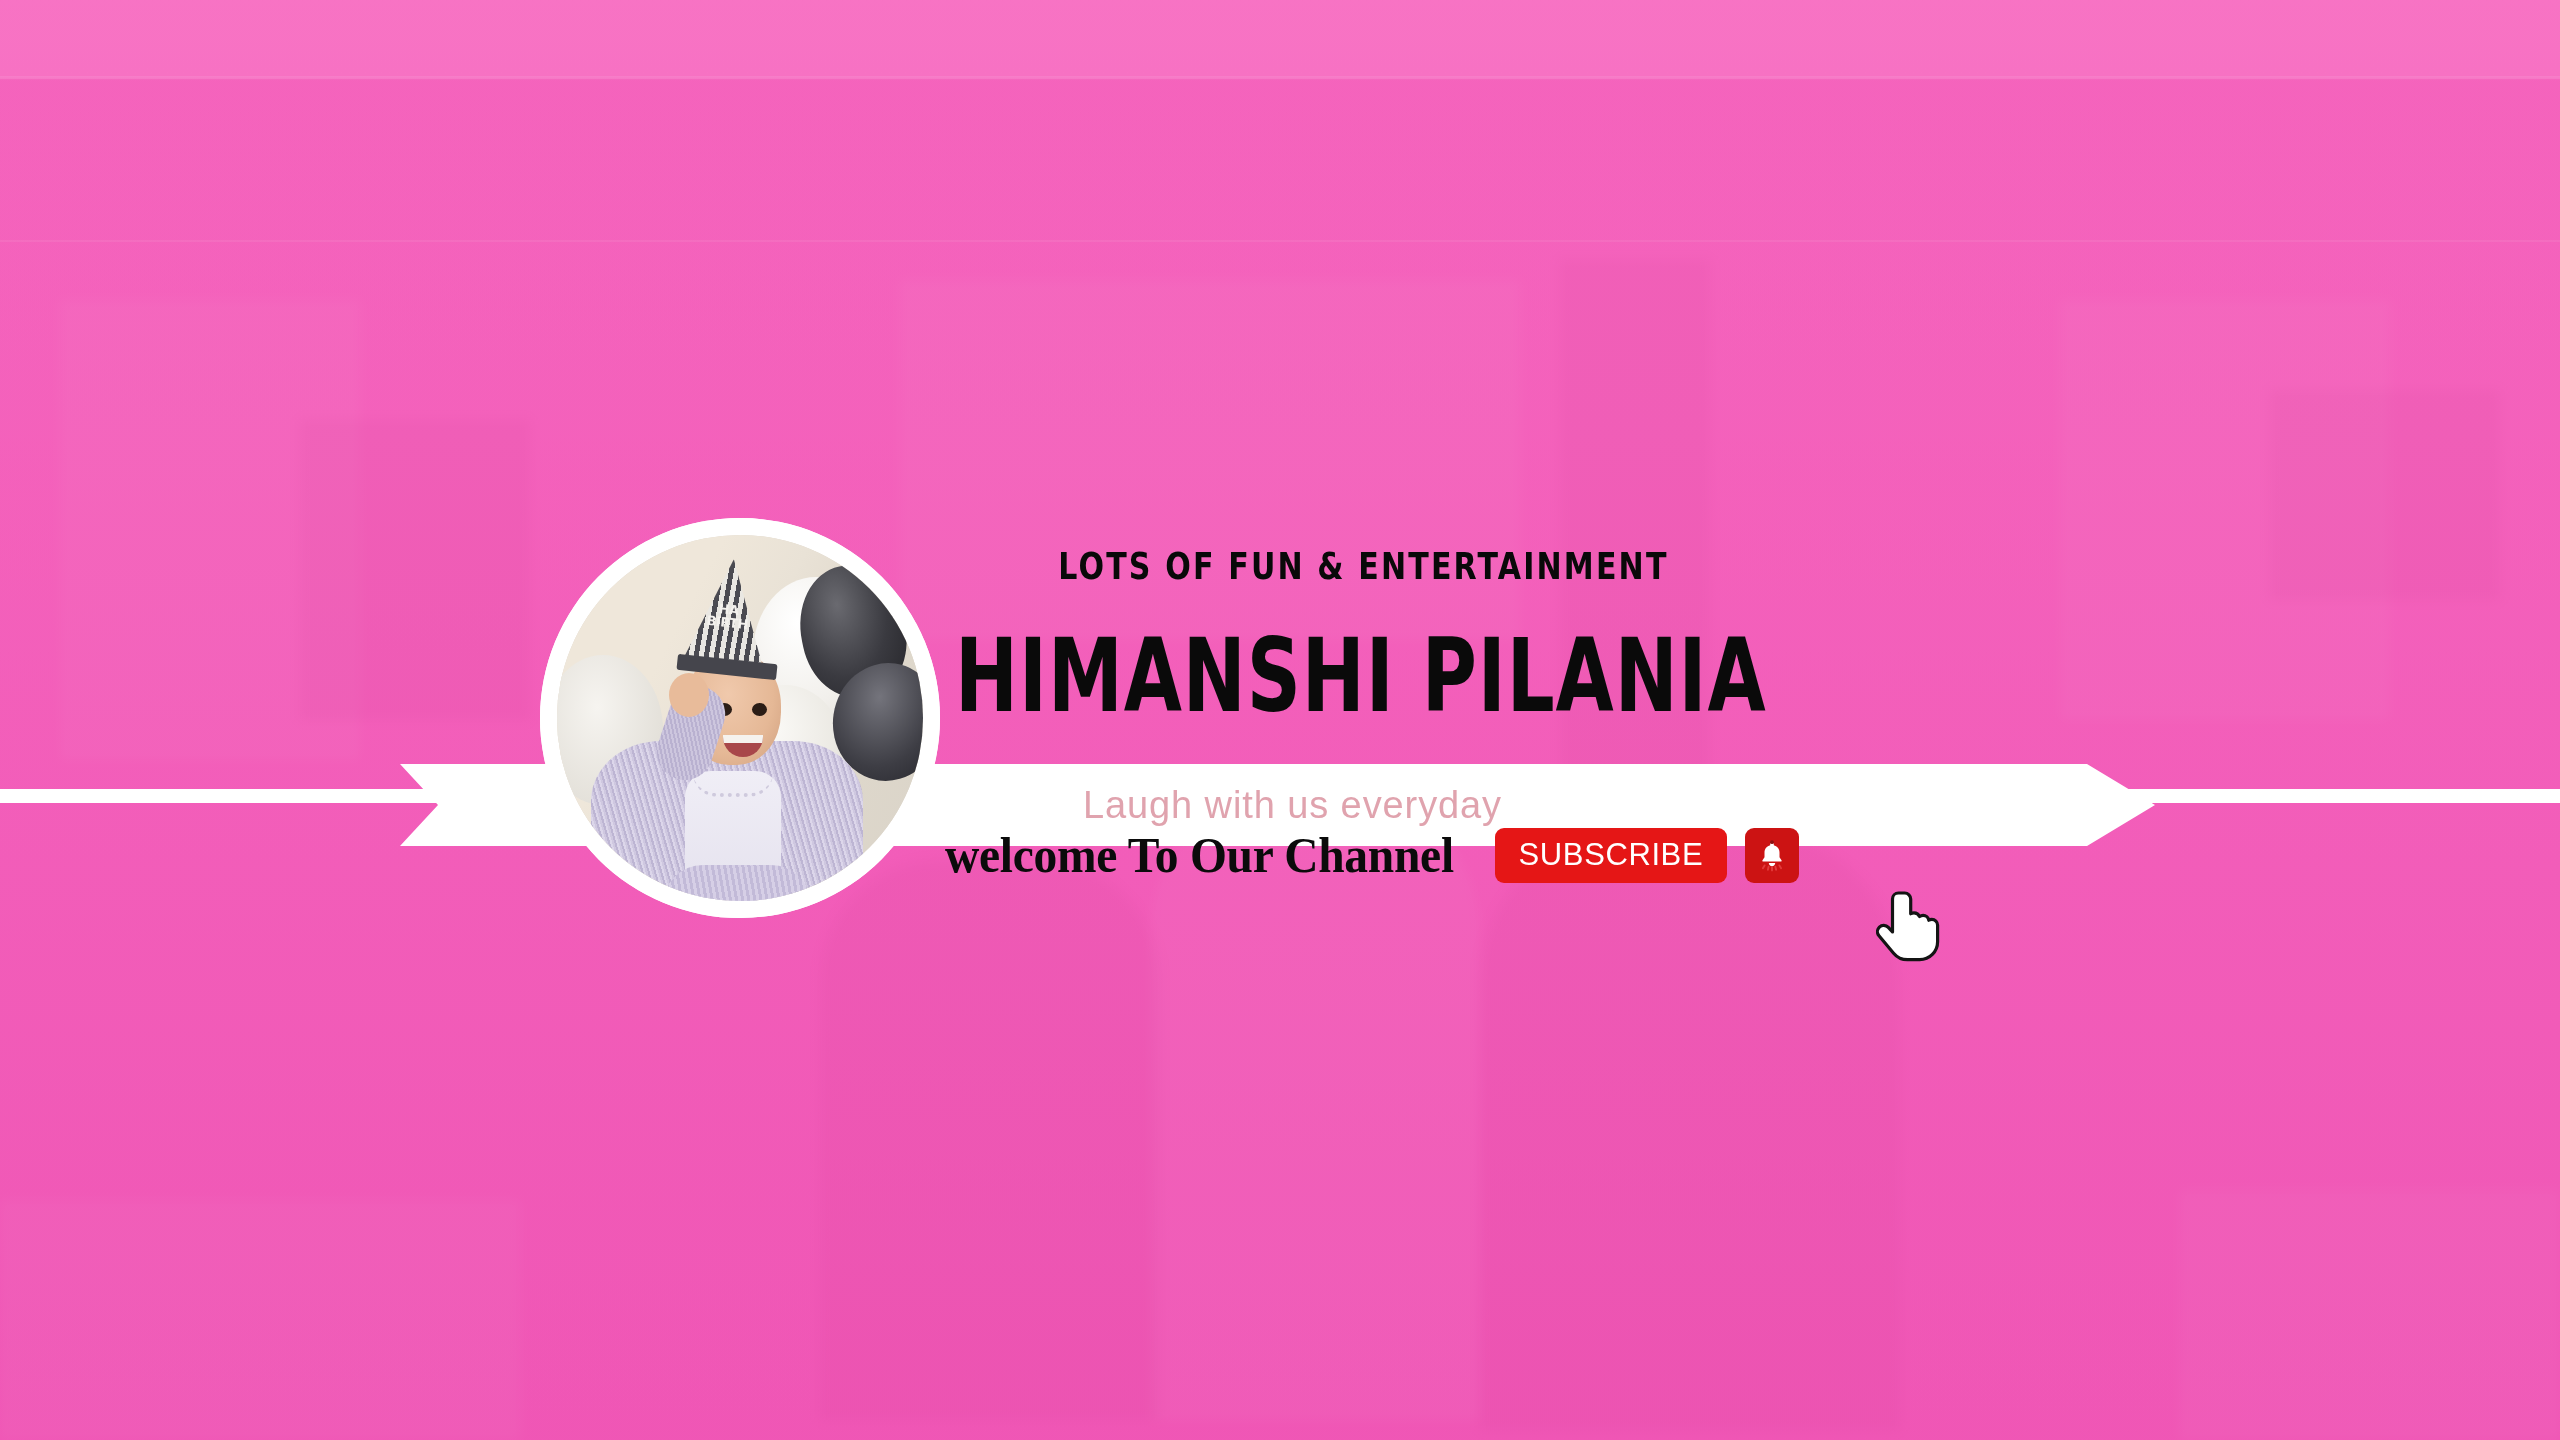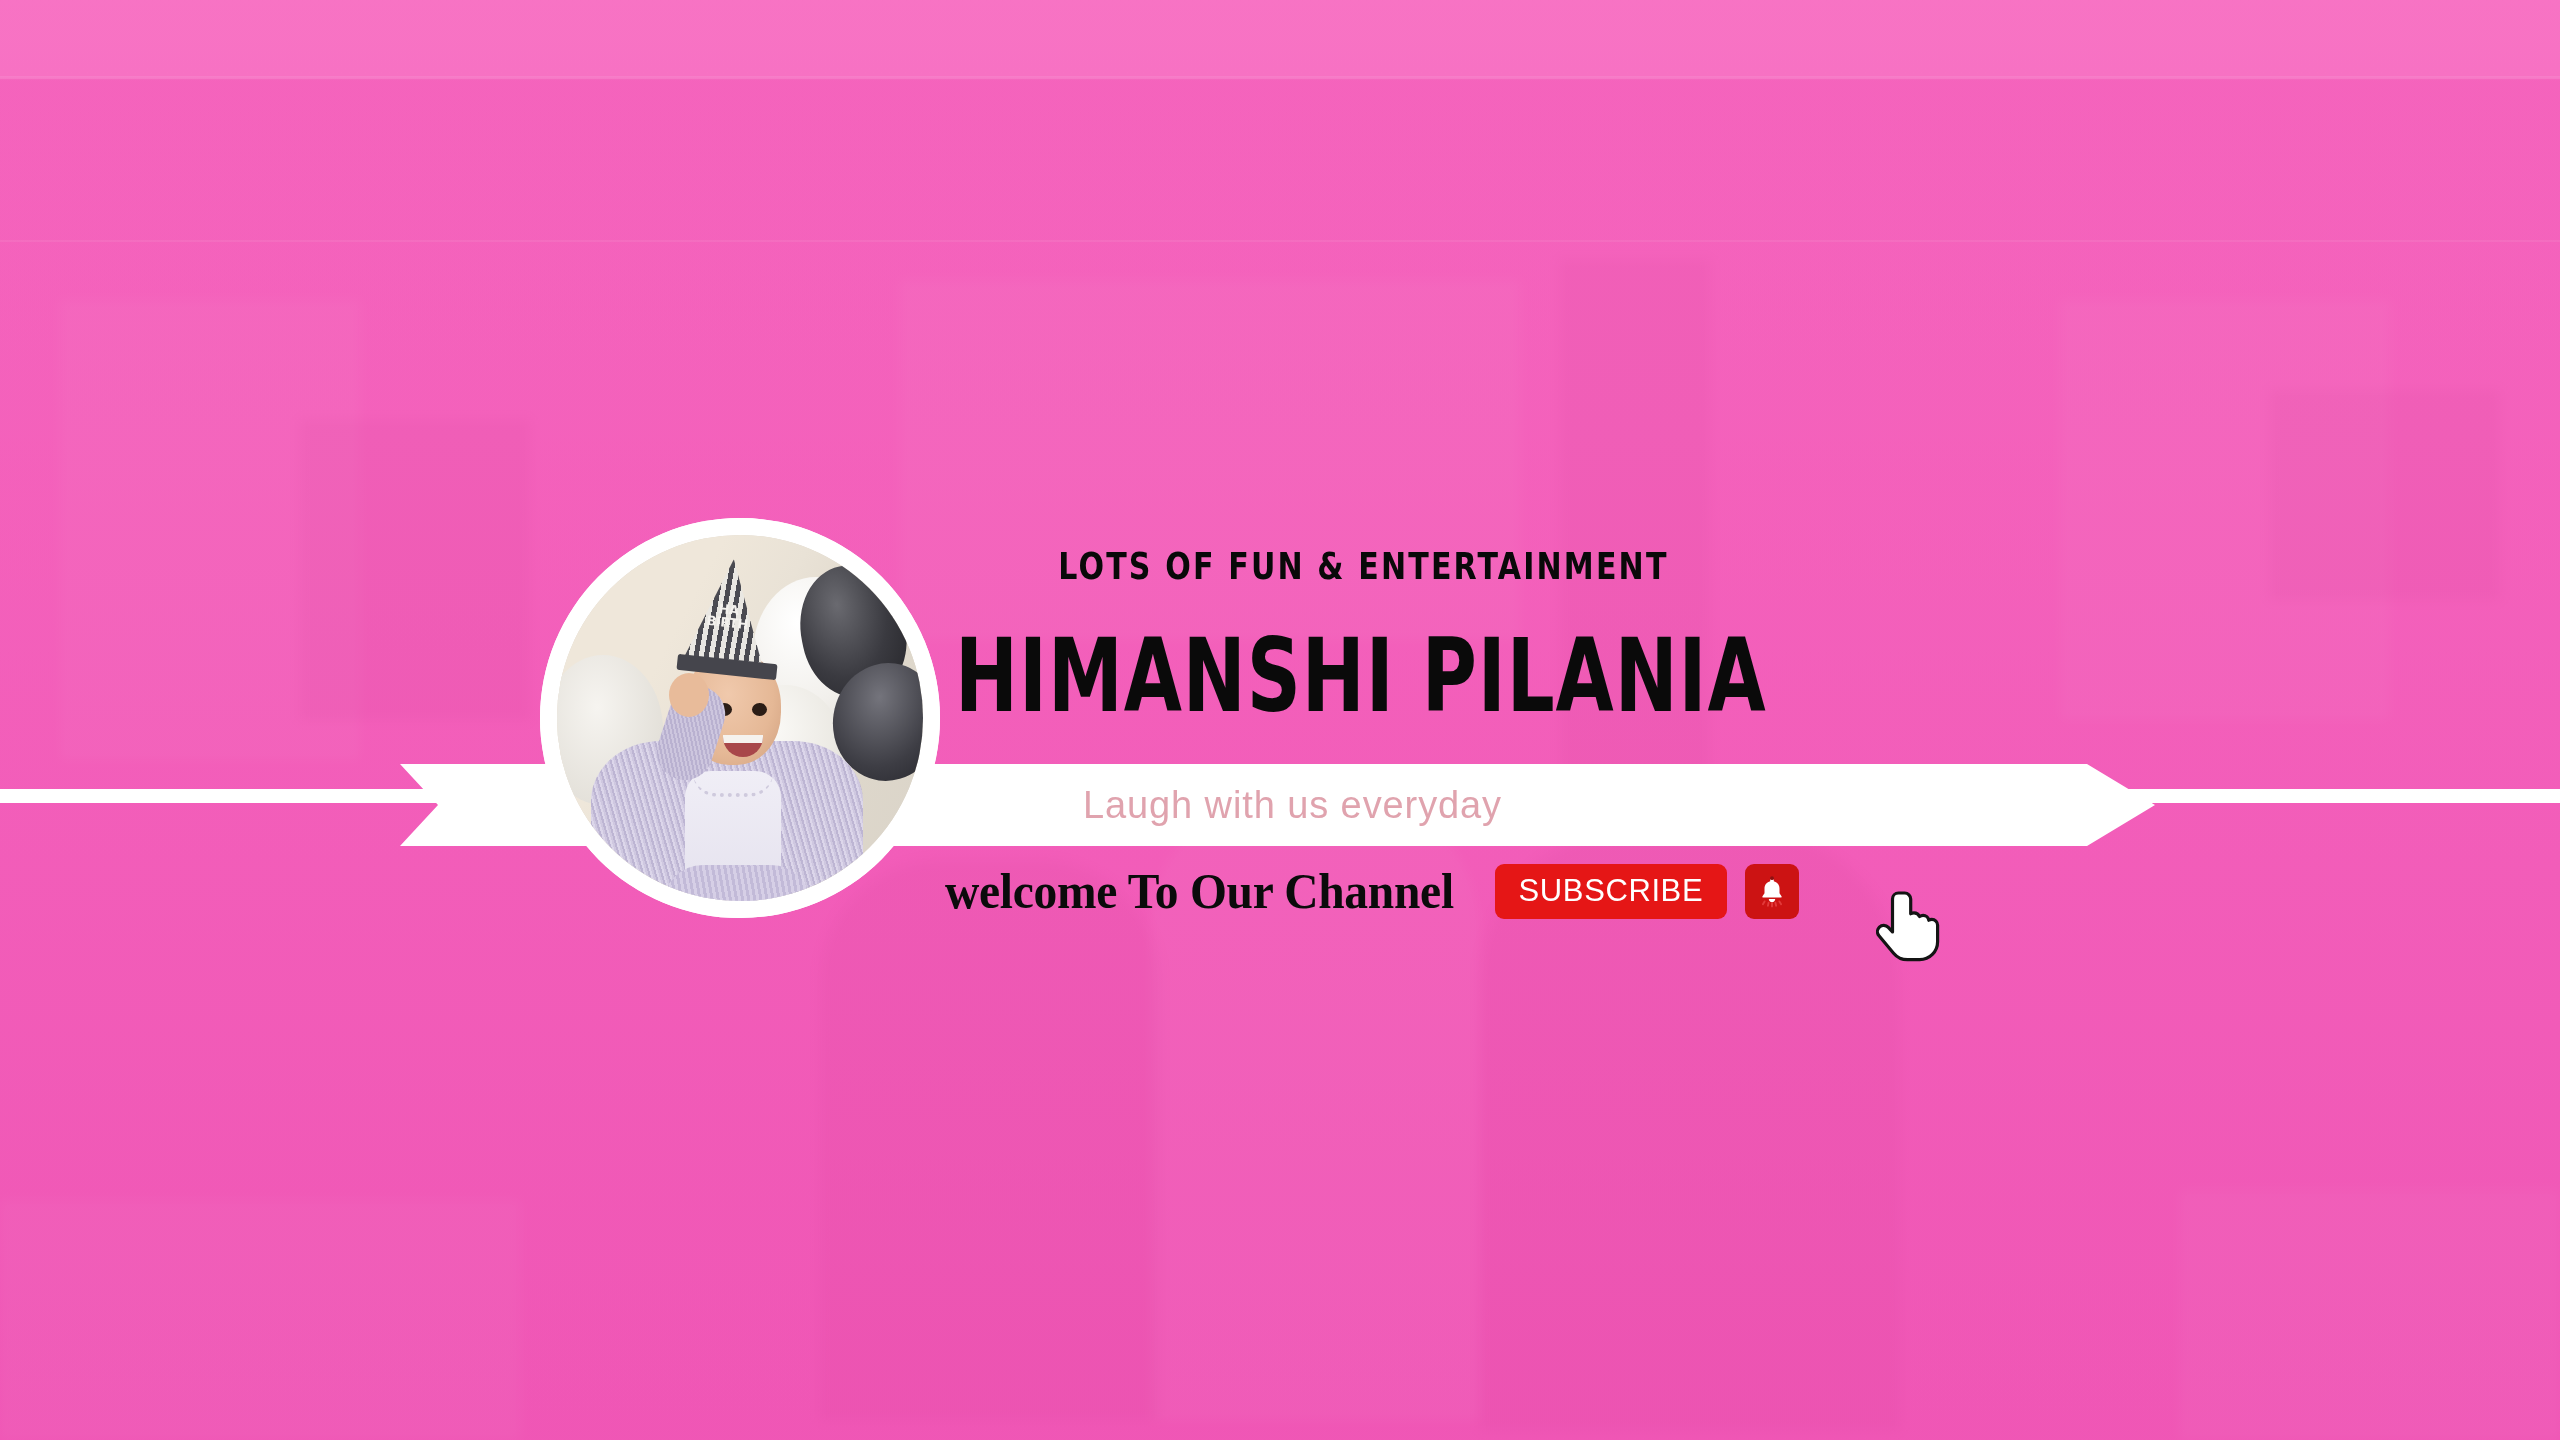--- a/index.html
+++ b/index.html
@@ -388,21 +388,21 @@
     transform: scaleY(1.28) scaleX(0.94);
     transform-origin: center top;
     white-space: nowrap;
     padding-left: 172px;
   }
 
   
   .bottom-row {
     position: absolute;
     left: 945px;
-    top: 860px;
+    top: 824px;
     display: flex;
     align-items: center;
     height: 62px;
     z-index: 8;
   }
   .welcome {
     color: #0b0b0b;
     font-family: "Liberation Serif", "DejaVu Serif", serif;
     font-size: 50px;
     font-weight: bold;

